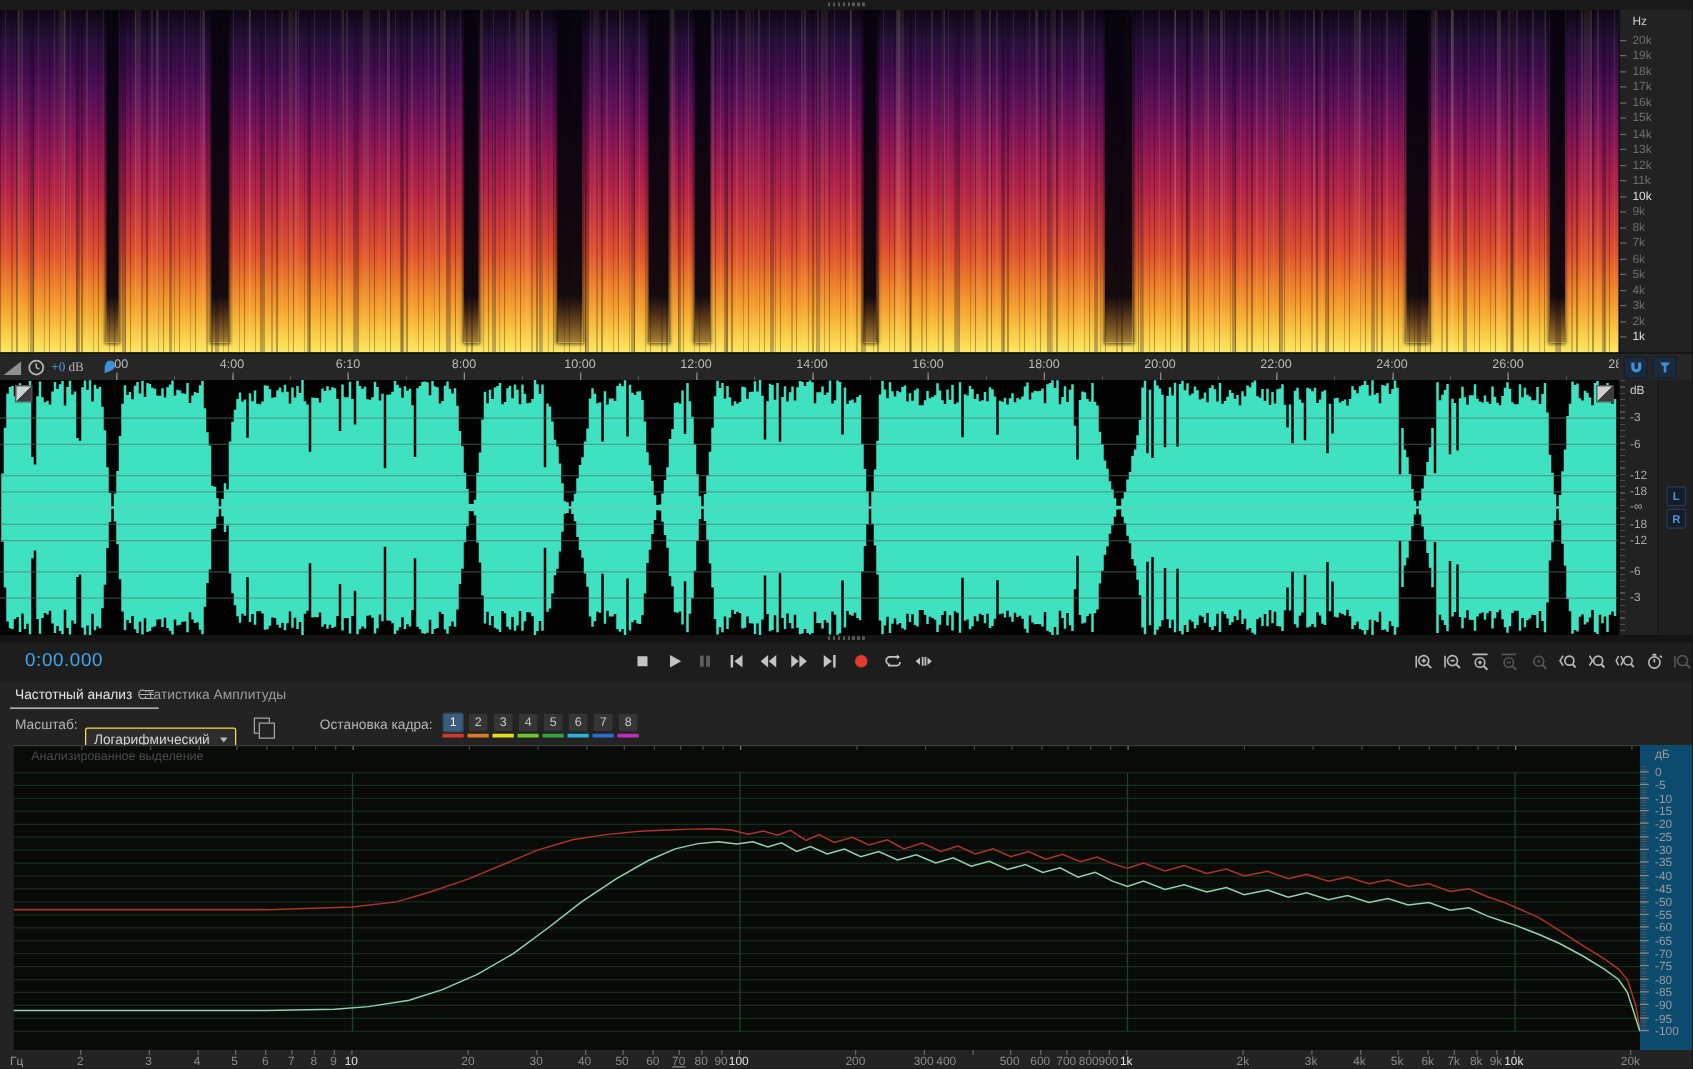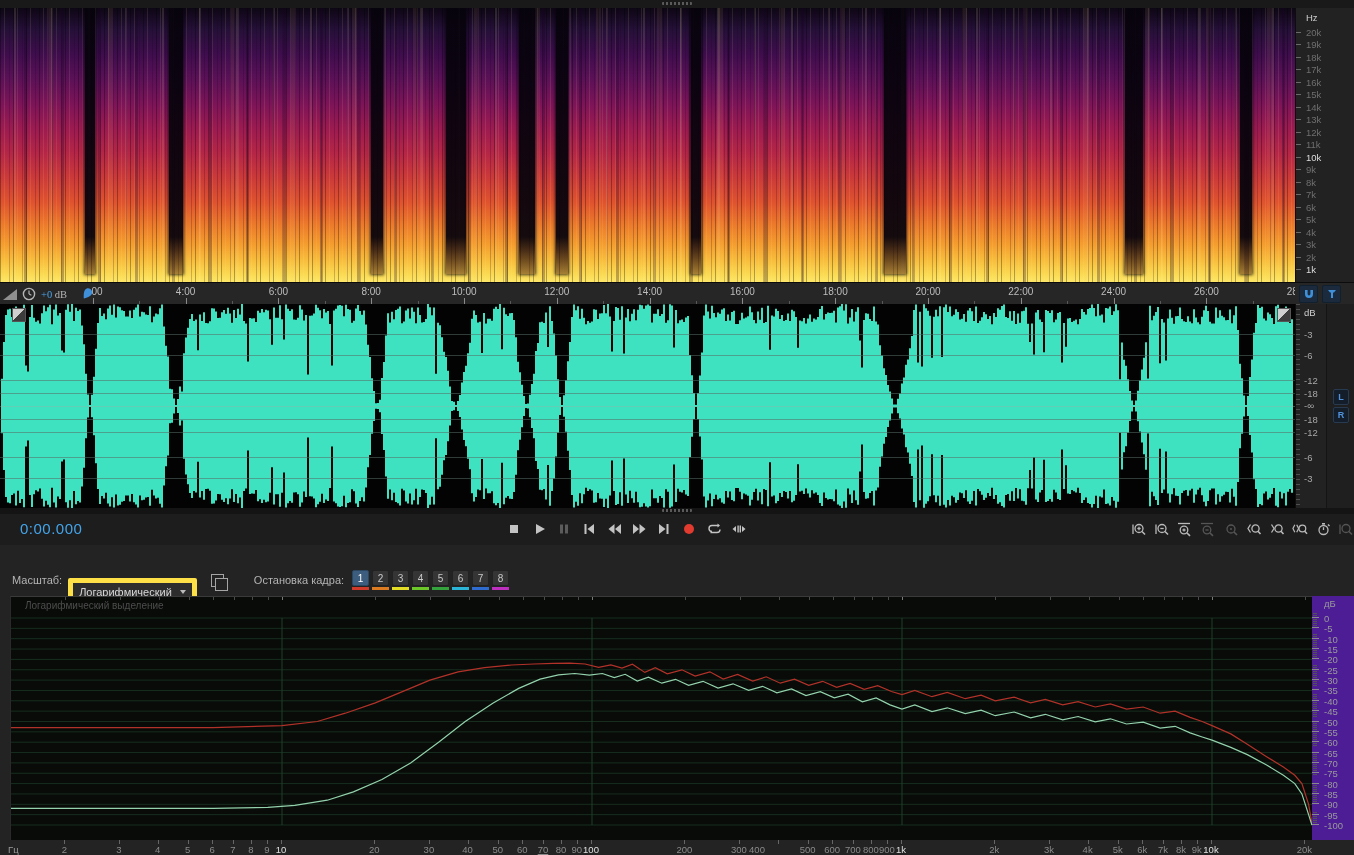--- a/index.html
+++ b/index.html
@@ -65,38 +65,38 @@
   
   .bottom{left:0;top:545px;width:1354px;height:310px;background:#232323;}
   .tabs-row{position:absolute;left:0;top:0;width:1354px;height:22px;}
   .tab{position:absolute;top:3px;font-size:11px;display:flex;align-items:center;gap:6px;padding:2px 4px;}
   .tab.active{color:#e4e4e4;}
   .tab.inactive{color:#9d9d9d;}
   .tab.active::after{content:"";position:absolute;left:0;right:0;bottom:-3px;height:1px;background:#dcdcdc;}
   .menu-ico{display:inline-block;width:11px;height:8px;background:repeating-linear-gradient(to bottom,#bbb 0 1px,transparent 1px 3px);}
   .controls-row{position:absolute;left:0;top:22px;width:1222px;height:26px;display:flex;align-items:center;}
   .lab{font-size:11px;color:#b4b4b4;}
-  .dropdown{height:18px;min-width:102px;background:#2d2d2d;border:5px solid #fde047;border-radius:2px;
+  .dropdown{height:18px;min-width:102px;background:#2d2d2d;border:1px solid #fde047;border-radius:2px;
             display:flex;align-items:center;justify-content:space-between;padding:0 6px;color:#d6d6d6;font-size:11px;margin-top:24px;}
   .chev{width:0;height:0;border-left:3.5px solid transparent;border-right:3.5px solid transparent;border-top:4px solid #bbb;margin-left:8px;}
   .copy-ico{position:relative;width:11px;height:11px;border:1px solid #a5a5a5;margin-left:14px;margin-right:2px;}
   .copy-ico::after{content:"";position:absolute;left:3px;top:3px;width:11px;height:11px;border:1px solid #a5a5a5;background:#232323;}
   .fh-group{display:flex;gap:3px;margin-left:8px;}
   .fh{display:flex;flex-direction:column;align-items:stretch;width:17px;}
   .fh .b{height:14px;background:#353535;border:1px solid #222;border-radius:2px;color:#c9c9c9;font-size:10px;display:flex;align-items:center;justify-content:center;}
   .fh.sel .b{background:#3c5d7e;color:#fff;border-color:#2b4660;}
   .fh .bar{height:3px;margin-top:1px;}
 
   
   .plot{position:absolute;left:10px;top:51px;width:1302px;height:244px;background:#080b08;border-top:1px solid #3a3a3a;border-left:1px solid #2a2a2a;box-sizing:content-box;}
   .plot svg{position:absolute;left:0;top:0;}
   .sel-label{position:absolute;left:14px;top:3px;font-size:10px;color:#4d4d4d;}
   .pt-tick{position:absolute;top:0;width:1px;height:3px;background:#4a4a4a;}
   .pt-tick.bright{background:#7a7a7a;}
-  .plot-ruler{position:absolute;left:1312px;top:51px;width:42px;height:244px;background:#4c1d95;}
+  .plot-ruler{position:absolute;left:1312px;top:51px;width:42px;height:244px;background:#0c4a6e;}
   .pr-comb{position:absolute;left:1px;top:17px;width:4px;height:212px;background:repeating-linear-gradient(to bottom,#545454 0 0.8px,transparent 0.8px 2.07px);}
   .pr-lab{position:absolute;left:12px;font-size:9.5px;color:#9a9a9a;}
   .pr-tick{position:absolute;left:0;width:7px;height:1px;background:#8a8a8a;}
   .pr-head{position:absolute;left:12px;top:2px;font-size:9.5px;color:#9a9a9a;}
   .xaxis{position:absolute;left:0;top:295px;width:1354px;height:15px;background:#232323;}
   .xa-lab{position:absolute;top:4px;transform:translateX(-50%);font-size:9.5px;color:#8a8a8a;white-space:nowrap;}
   .xa-lab.bright{color:#e0e0e0;}
   .xa-tick{position:absolute;top:0;width:1px;height:4px;background:#666;}
   .xa-unit{position:absolute;left:8px;top:4px;font-size:9.5px;color:#9a9a9a;}
 </style>
@@ -165,21 +165,21 @@
       <div class="fr-tick" style="top: 261.12px;"></div>
     </div>
 
   <div class="abs timeline">
     <div class="tl-ruler" id="tlRuler">
       <div class="tl-minor"></div>
     <span class="tl-lab" style="left: 92.8px;">2:00</span>
         <div class="tl-tick" style="left: 92.8px;"></div>
         <span class="tl-lab" style="left: 185.6px;">4:00</span>
         <div class="tl-tick" style="left: 185.6px;"></div>
-        <span class="tl-lab" style="left: 278.4px;">6:00</span>
+        <span class="tl-lab" style="left: 278.4px;">6:10</span>
         <div class="tl-tick" style="left: 278.4px;"></div>
         <span class="tl-lab" style="left: 371.2px;">8:00</span>
         <div class="tl-tick" style="left: 371.2px;"></div>
         <span class="tl-lab" style="left: 464px;">10:00</span>
         <div class="tl-tick" style="left: 464px;"></div>
         <span class="tl-lab" style="left: 556.8px;">12:00</span>
         <div class="tl-tick" style="left: 556.8px;"></div>
         <span class="tl-lab" style="left: 649.6px;">14:00</span>
         <div class="tl-tick" style="left: 649.6px;"></div>
         <span class="tl-lab" style="left: 742.4px;">16:00</span>
@@ -412,29 +412,38 @@
           <svg width="15" height="15" viewBox="0 0 15 15" fill="none" stroke="currentColor" stroke-width="1.3">
             <line x1="1" y1="2.5" x2="1" y2="12"></line>
             <circle cx="7" cy="6.5" r="4"></circle>
             <line x1="10" y1="9.5" x2="13" y2="12.5" stroke-width="1.6"></line>
           </svg>
         </div>
     </div>
   </div>
 
   <div class="abs bottom">
+    <div class="tabs-row">
+      <div class="tab active" style="left:8px;">
+        <span>Частотный анализ</span>
+        <span class="menu-ico"></span>
+      </div>
+      <div class="tab inactive" style="left:106px;">
+        <span>Статистика Амплитуды</span>
+      </div>
+    </div>
 
     <div class="controls-row">
       <span class="lab" style="margin-left:12px;">Масштаб:</span>
       <div class="dropdown" style="margin-left:6px;">
         <span>Логарифмический</span>
         <span class="chev"></span>
       </div>
       <span class="copy-ico"></span>
-      <span class="lab" style="margin-left:28px;">Остановка кадра:</span>
+      <span class="lab" style="margin-left:38px;">Остановка кадра:</span>
       <div class="fh-group" id="fhGroup">
           <div class="fh sel">
             <div class="b">1</div>
             <div class="bar" style="background: rgb(208, 58, 42);"></div>
           </div>
           <div class="fh">
             <div class="b">2</div>
             <div class="bar" style="background: rgb(221, 123, 33);"></div>
           </div>
           <div class="fh">
@@ -487,21 +496,21 @@
           <line x1="0" x2="1302" y1="207.29999999999998" y2="207.29999999999998" stroke="#172e1f"></line>
           <line x1="0" x2="1302" y1="217.64999999999998" y2="217.64999999999998" stroke="#172e1f"></line>
           <line x1="0" x2="1302" y1="227.99999999999997" y2="227.99999999999997" stroke="#172e1f"></line>
           <line x1="271" x2="271" y1="21" y2="227.99999999999997" stroke="#1f4029"></line>
           <line x1="581" x2="581" y1="21" y2="227.99999999999997" stroke="#1f4029"></line>
           <line x1="891" x2="891" y1="21" y2="227.99999999999997" stroke="#1f4029"></line>
           <line x1="1201" x2="1201" y1="21" y2="227.99999999999997" stroke="#1f4029"></line>
           <polyline points="-3.7,130.7 108.9,130.7 202.2,130.7 271.0,128.6 306.3,124.5 334.3,116.2 364.3,105.9 394.4,93.4 418.9,83.1 447.1,74.8 473.5,70.7 500.5,68.0 523.0,67.0 542.3,66.3 559.1,66.1 574.1,67.0 587.6,70.3 599.8,67.8 611.0,71.1 621.4,67.2 633.8,75.4 644.3,70.7 656.3,76.9 670.9,72.8 684.1,79.0 698.9,74.8 712.2,82.1 726.6,77.5 741.7,84.1 755.3,79.8 769.3,86.2 783.5,82.1 797.7,88.3 811.7,84.3 825.6,90.3 839.1,86.4 853.2,92.4 866.7,88.7 880.5,94.5 891.0,97.6 903.8,93.4 921.0,99.7 936.3,95.5 954.3,101.7 970.1,98.2 984.3,103.8 1003.1,100.1 1019.6,105.9 1034.3,102.4 1051.7,107.9 1067.1,104.6 1084.2,110.0 1099.4,106.9 1115.5,112.1 1132.2,110.0 1149.1,116.2 1164.1,114.1 1179.1,120.4 1191.2,124.5 1201.0,128.6 1219.8,136.9 1236.3,147.3 1255.6,159.7 1272.4,170.0 1283.8,178.3 1290.9,186.6 1297.6,207.3 1300.9,225.9" fill="none" stroke="#b23229" stroke-width="1.2"></polyline>
           <polyline points="-3.7,211.4 108.9,211.4 202.2,211.4 256.8,210.4 283.8,208.3 316.3,203.2 342.4,194.9 370.9,182.5 399.6,165.9 427.6,145.2 454.2,124.5 482.2,105.9 507.7,91.4 529.1,82.1 547.5,77.9 563.8,76.5 578.3,78.1 591.4,76.5 603.3,80.6 614.2,77.3 626.3,84.1 637.4,80.2 650.8,86.2 664.5,82.3 677.6,88.3 692.0,84.3 707.0,91.0 722.0,86.8 737.6,93.4 751.6,89.3 765.9,95.9 780.5,92.0 795.0,98.6 809.3,94.7 823.3,100.9 837.1,97.2 851.4,104.8 865.1,100.9 879.0,107.9 891.0,112.1 903.8,107.9 921.0,114.6 936.3,110.8 954.3,116.6 970.1,113.1 984.3,118.7 1003.1,115.0 1019.6,120.8 1034.3,117.3 1051.7,122.8 1067.1,119.5 1084.2,124.9 1099.4,121.8 1115.5,127.0 1132.2,125.1 1149.1,131.1 1164.1,129.3 1179.1,135.9 1191.2,140.0 1201.0,143.1 1219.8,150.4 1236.3,157.6 1255.6,168.0 1272.4,178.3 1283.8,186.6 1290.9,196.9 1297.6,217.6 1300.9,228.0" fill="none" stroke="#93d2ac" stroke-width="1.2"></polyline>
         </svg>
-      <span class="sel-label">Логарифмический выделение</span>
+      <span class="sel-label">Анализированное выделение</span>
     <div class="pt-tick" style="left: 54.3193px;"></div>
         <div class="pt-tick" style="left: 108.908px;"></div>
         <div class="pt-tick" style="left: 147.639px;"></div>
         <div class="pt-tick" style="left: 177.681px;"></div>
         <div class="pt-tick" style="left: 202.227px;"></div>
         <div class="pt-tick" style="left: 222.98px;"></div>
         <div class="pt-tick" style="left: 240.958px;"></div>
         <div class="pt-tick" style="left: 256.815px;"></div>
         <div class="pt-tick bright" style="left: 271px;"></div>
         <div class="pt-tick" style="left: 364.319px;"></div>

